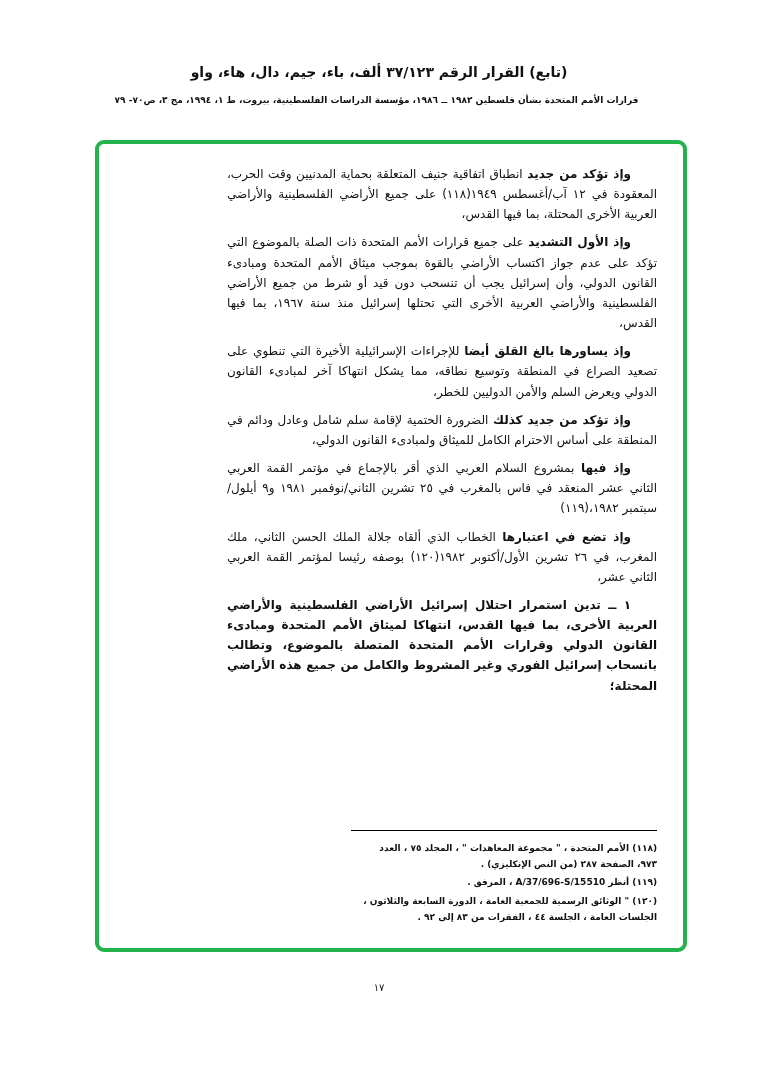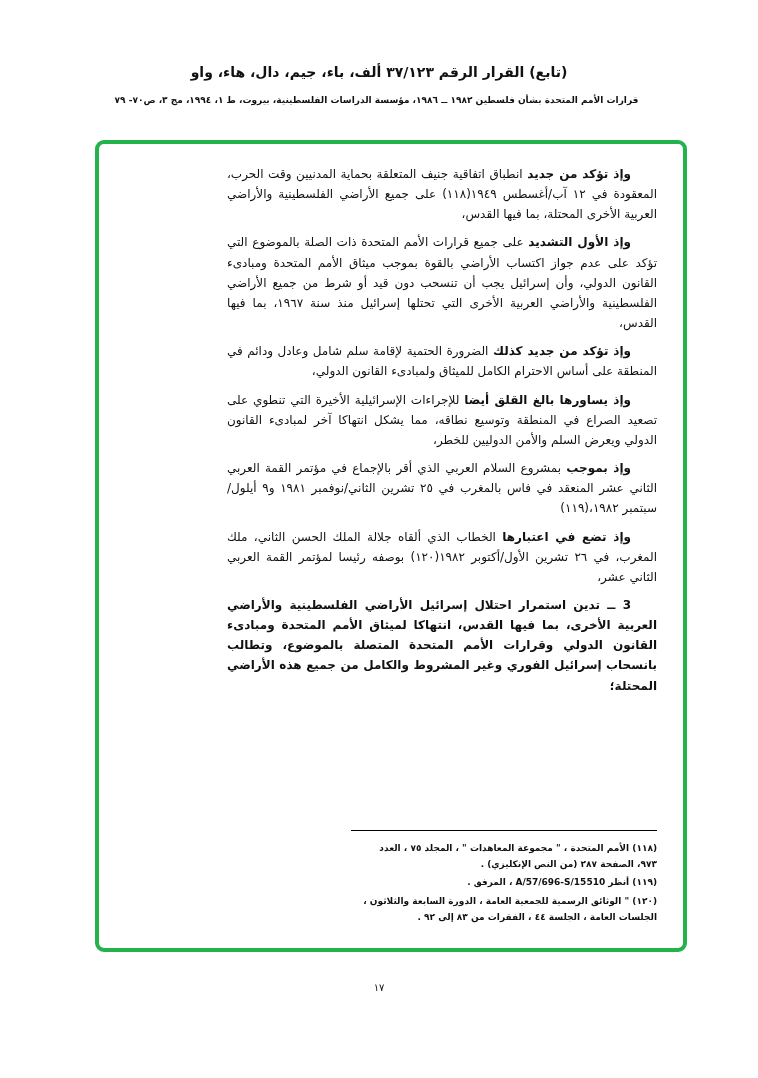--- a/index.html
+++ b/index.html
@@ -85,32 +85,32 @@
 <div class="page">
 
   <div class="header-title">(تابع) القرار الرقم ٣٧/١٢٣ ألف، باء، جيم، دال، هاء، واو</div>
   <div class="header-subtitle">قرارات الأمم المتحدة بشأن فلسطين ١٩٨٢ ــ ١٩٨٦، مؤسسة الدراسات الفلسطينية، بيروت، ط ١، ١٩٩٤، مج ٣، ص٧٠- ٧٩</div>
 
   <div class="green-box" style="border-color: rgb(35, 178, 75);">
 
     <div class="content">
       <p class="para"><span class="lead">وإذ تؤكد من جديد</span><span> انطباق اتفاقية جنيف المتعلقة بحماية المدنيين وقت الحرب، المعقودة في ١٢ آب/أغسطس ١٩٤٩(١١٨) على جميع الأراضي الفلسطينية والأراضي العربية الأخرى المحتلة، بما فيها القدس،</span></p>
       <p class="para"><span class="lead">وإذ الأول التشديد</span><span> على جميع قرارات الأمم المتحدة ذات الصلة بالموضوع التي تؤكد على عدم جواز اكتساب الأراضي بالقوة بموجب ميثاق الأمم المتحدة ومبادىء القانون الدولي، وأن إسرائيل يجب أن تنسحب دون قيد أو شرط من جميع الأراضي الفلسطينية والأراضي العربية الأخرى التي تحتلها إسرائيل منذ سنة ١٩٦٧، بما فيها القدس،</span></p>
+      <p class="para"><span class="lead">وإذ يساورها بالغ القلق أيضا</span><span> للإجراءات الإسرائيلية الأخيرة التي تنطوي على تصعيد الصراع في المنطقة وتوسيع نطاقه، مما يشكل انتهاكا آخر لمبادىء القانون الدولي ويعرض السلم والأمن الدوليين للخطر،</span></p>
       <p class="para"><span class="lead">وإذ تؤكد من جديد كذلك</span><span> الضرورة الحتمية لإقامة سلم شامل وعادل ودائم في المنطقة على أساس الاحترام الكامل للميثاق ولمبادىء القانون الدولي،</span></p>
-      <p class="para"><span class="lead">وإذ يساورها بالغ القلق أيضا</span><span> للإجراءات الإسرائيلية الأخيرة التي تنطوي على تصعيد الصراع في المنطقة وتوسيع نطاقه، مما يشكل انتهاكا آخر لمبادىء القانون الدولي ويعرض السلم والأمن الدوليين للخطر،</span></p>
-      <p class="para"><span class="lead">وإذ بموجب</span><span> بمشروع السلام العربي الذي أقر بالإجماع في مؤتمر القمة العربي الثاني عشر المنعقد في فاس بالمغرب في ٢٥ تشرين الثاني/نوفمبر ١٩٨١ و٩ أيلول/سبتمبر ١٩٨٢،(١١٩)</span></p>
+      <p class="para"><span class="lead">وإذ فيها</span><span> بمشروع السلام العربي الذي أقر بالإجماع في مؤتمر القمة العربي الثاني عشر المنعقد في فاس بالمغرب في ٢٥ تشرين الثاني/نوفمبر ١٩٨١ و٩ أيلول/سبتمبر ١٩٨٢،(١١٩)</span></p>
       <p class="para"><span class="lead">وإذ تضع في اعتبارها</span><span> الخطاب الذي ألقاه جلالة الملك الحسن الثاني، ملك المغرب، في ٢٦ تشرين الأول/أكتوبر ١٩٨٢(١٢٠) بوصفه رئيسا لمؤتمر القمة العربي الثاني عشر،</span></p>
-      <p class="para operative"><span class="lead">3 ــ تدين</span><span> استمرار احتلال إسرائيل الأراضي الفلسطينية والأراضي العربية الأخرى، بما فيها القدس، انتهاكا لميثاق الأمم المتحدة ومبادىء القانون الدولي وقرارات الأمم المتحدة المتصلة بالموضوع، وتطالب بانسحاب إسرائيل الفوري وغير المشروط والكامل من جميع هذه الأراضي المحتلة؛</span></p>
+      <p class="para operative"><span class="lead">١ ــ تدين</span><span> استمرار احتلال إسرائيل الأراضي الفلسطينية والأراضي العربية الأخرى، بما فيها القدس، انتهاكا لميثاق الأمم المتحدة ومبادىء القانون الدولي وقرارات الأمم المتحدة المتصلة بالموضوع، وتطالب بانسحاب إسرائيل الفوري وغير المشروط والكامل من جميع هذه الأراضي المحتلة؛</span></p>
     </div>
 
     <div class="footnote-sep"></div>
 
     <div class="footnotes">
       <p>(١١٨) الأمم المتحدة ، " مجموعة المعاهدات " ، المجلد ٧٥ ، العدد ٩٧٣، الصفحة ٢٨٧ (من النص الإنكليزي) .</p>
-      <p>(١١٩) أنظر A/57/696-S/15510 ، المرفق .</p>
+      <p>(١١٩) أنظر A/37/696-S/15510 ، المرفق .</p>
       <p>(١٢٠) " الوثائق الرسمية للجمعية العامة ، الدورة السابعة والثلاثون ، الجلسات العامة ، الجلسة ٤٤ ، الفقرات من ٨٣ إلى ٩٢ .</p>
     </div>
 
   </div>
 
   <div class="page-number">١٧</div>
 
 </div>
 
 </body></html>

